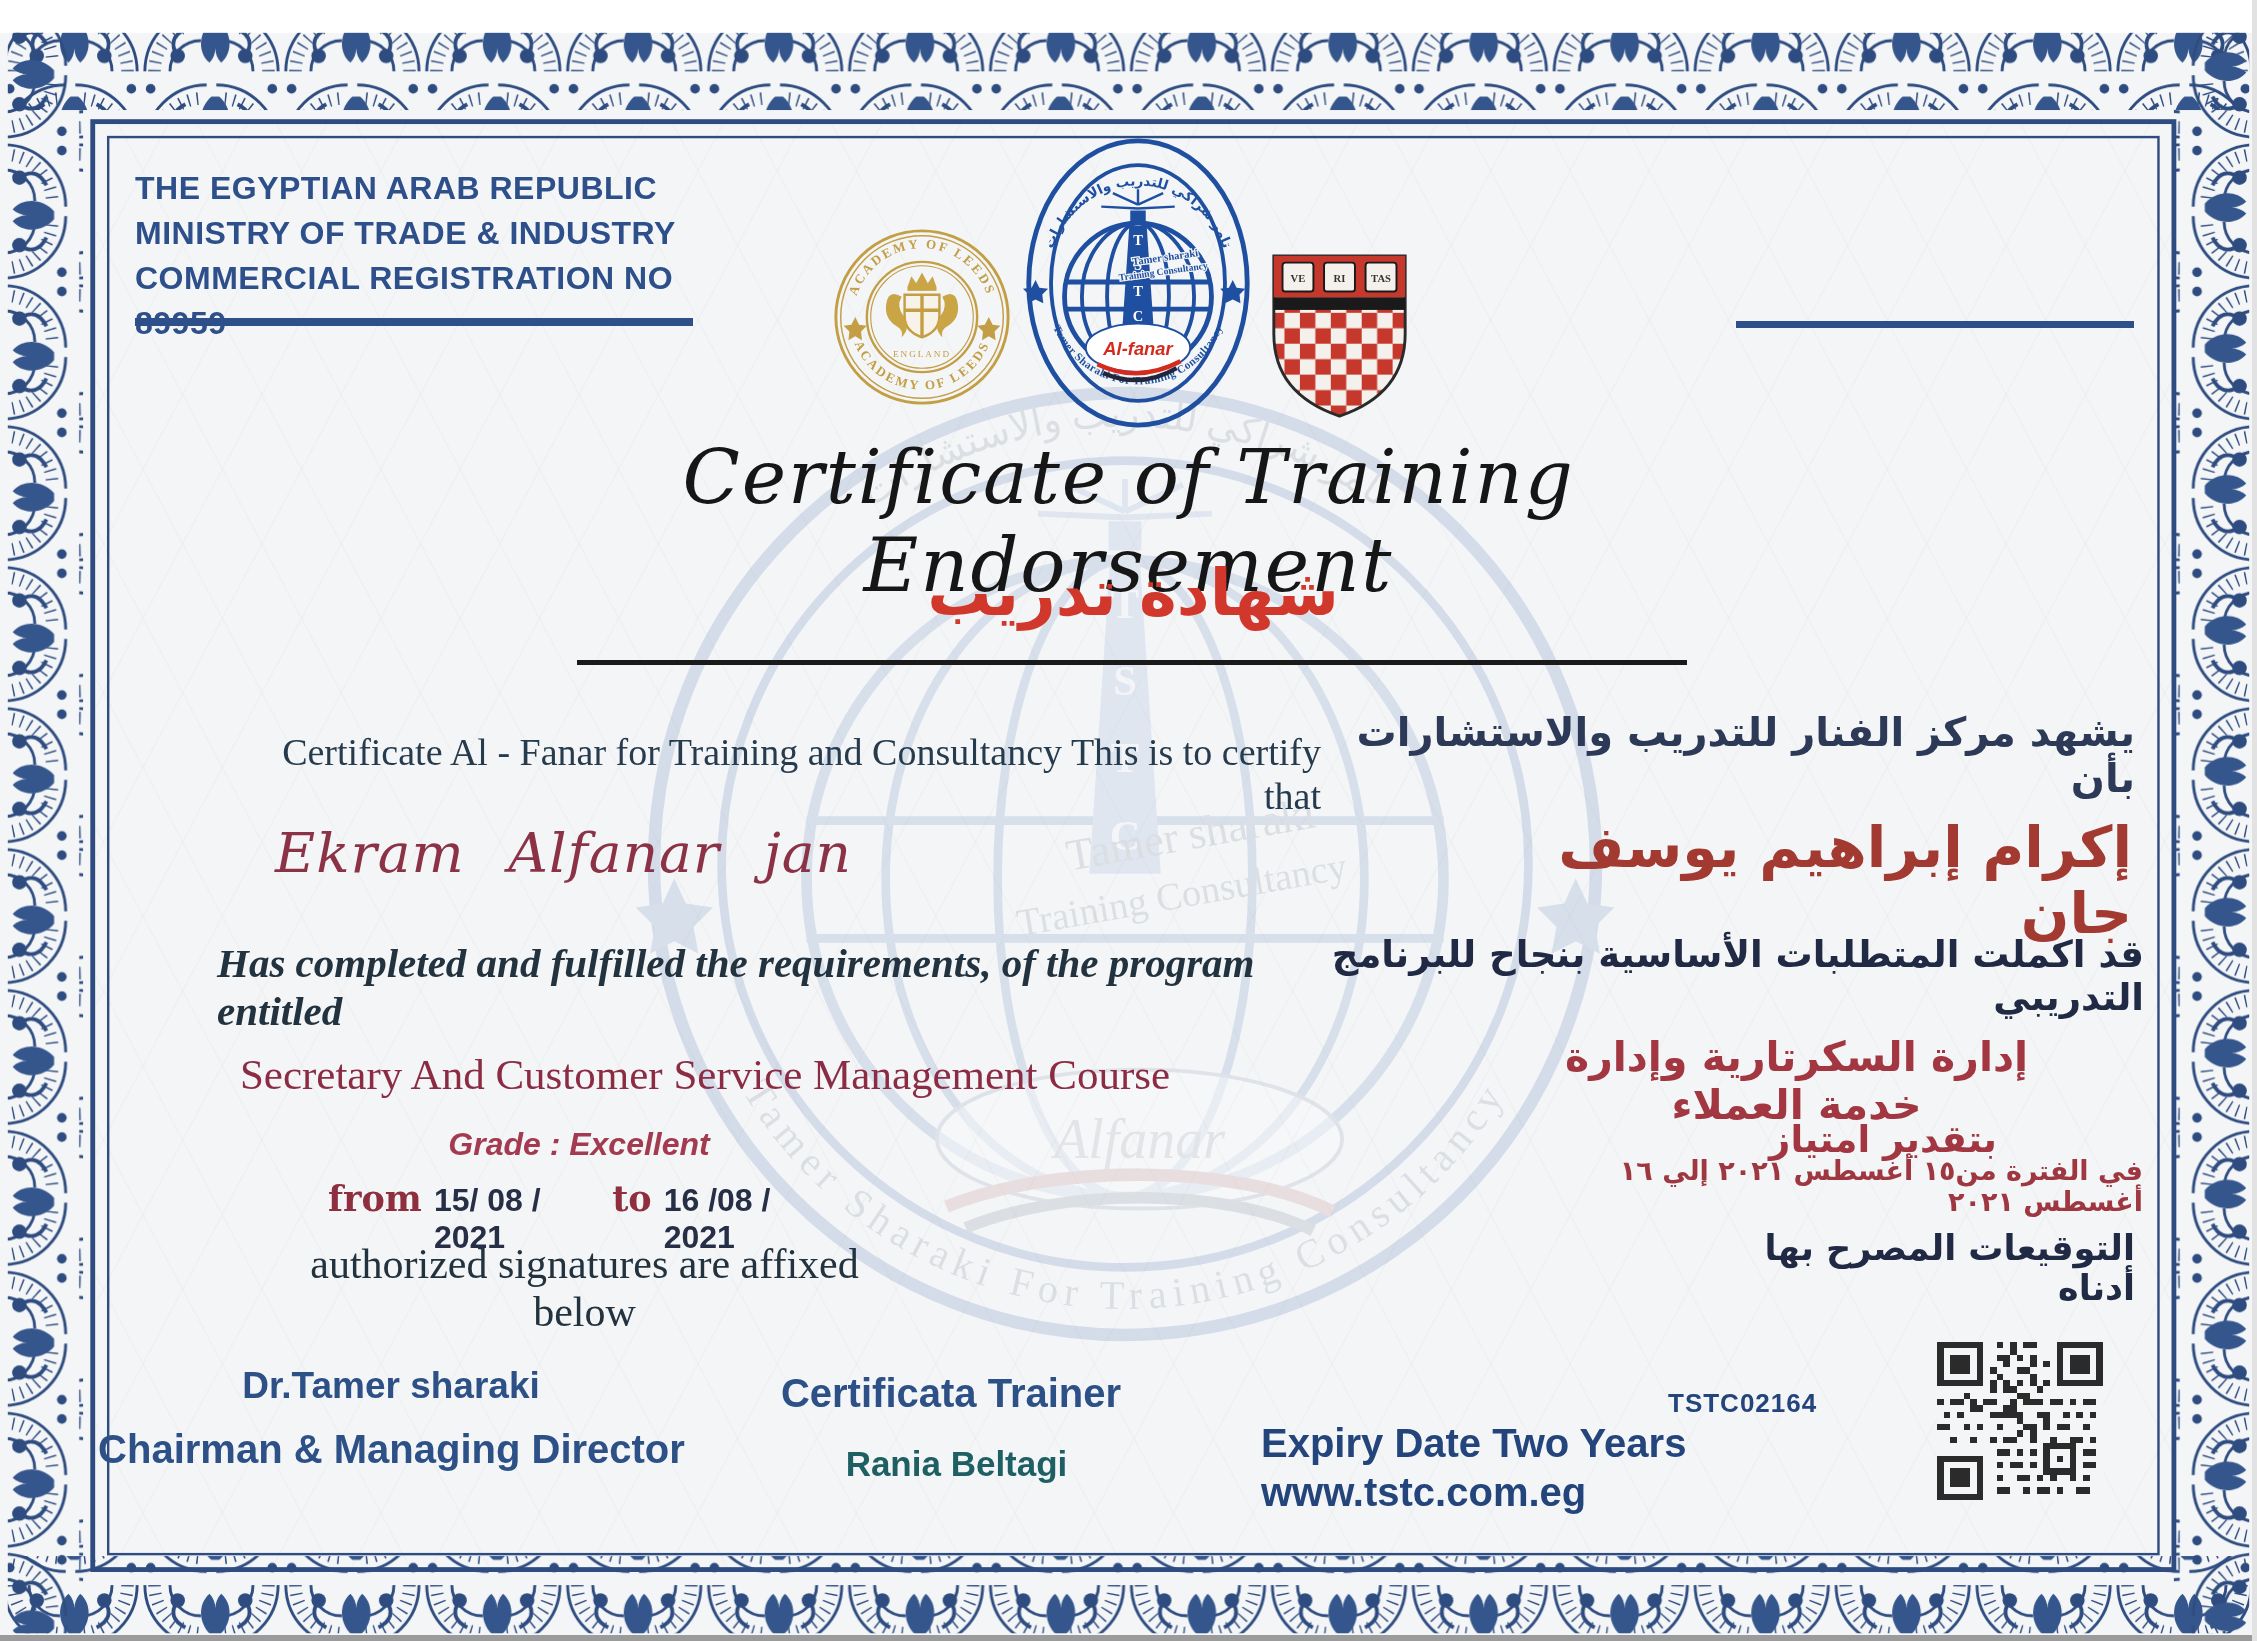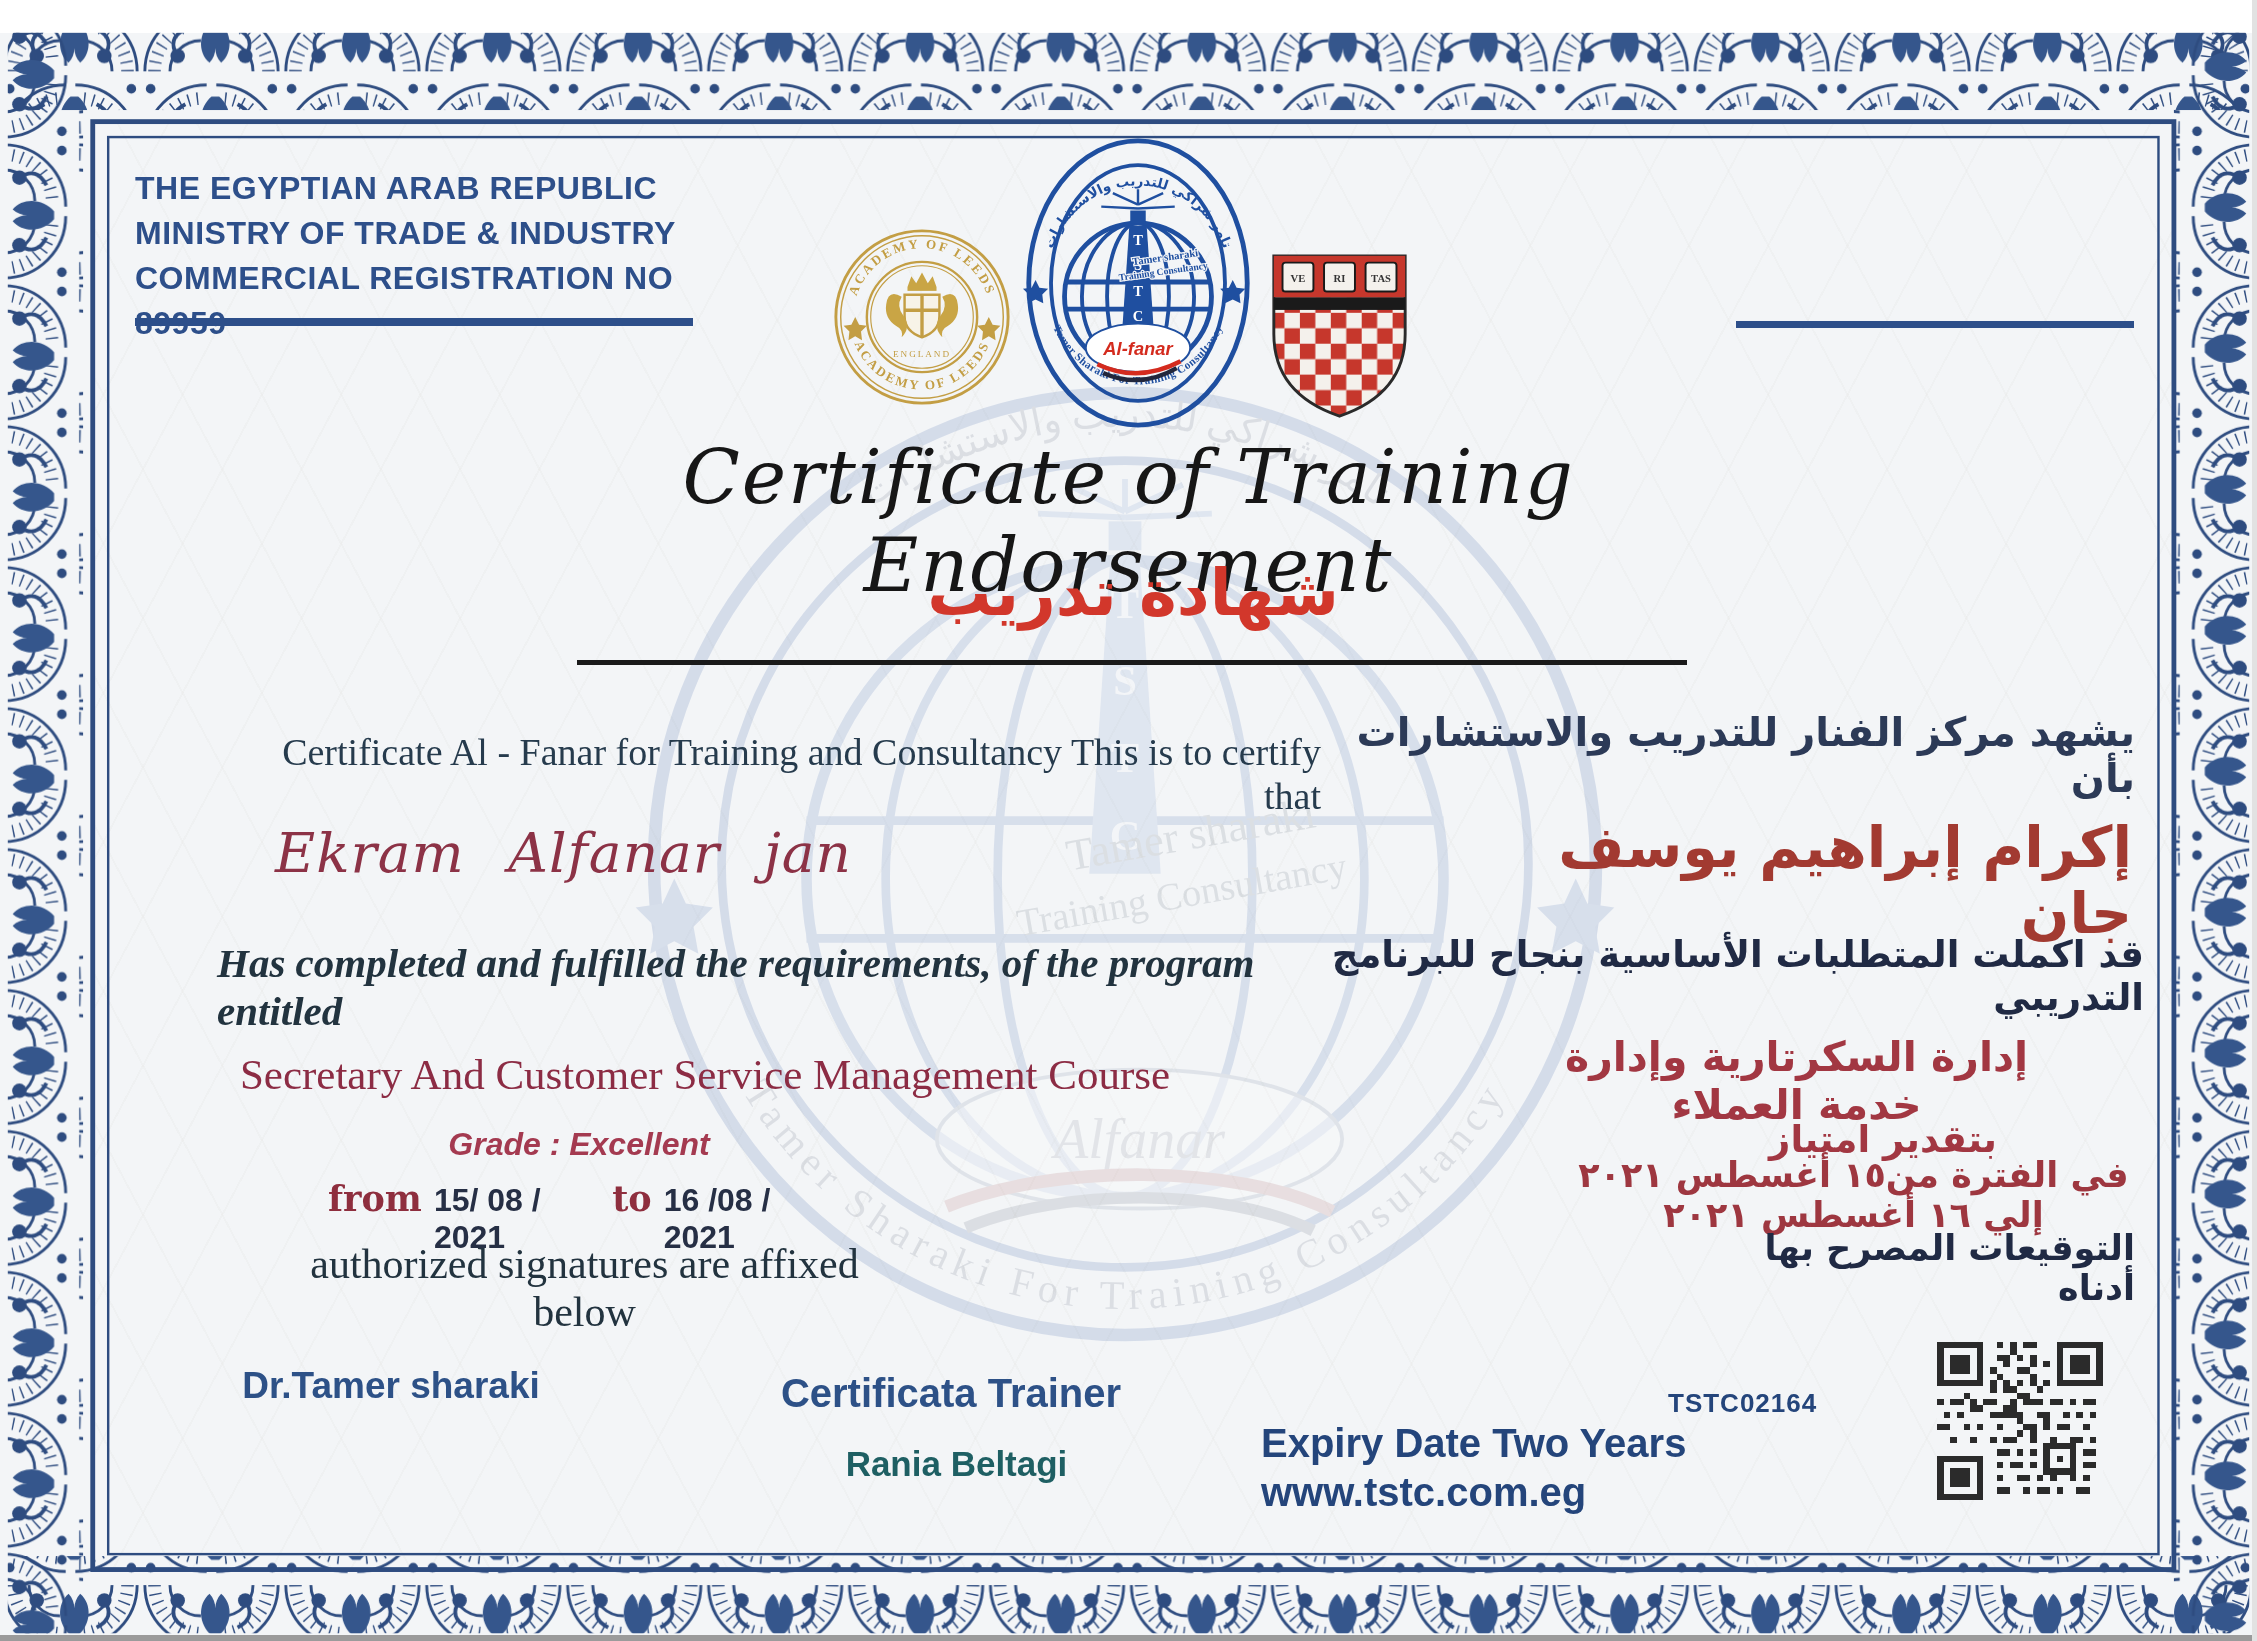--- a/index.html
+++ b/index.html
@@ -30,21 +30,21 @@
   .name-ar{left:1448px;top:814px;width:684px;text-align:right;color:#a23a31;font-weight:700;font-size:57px;font-family:"DejaVu Sans",sans-serif;}
   .completed-en{left:217px;top:939px;width:1120px;color:#22333f;font-family:"Liberation Serif",serif;font-style:italic;font-weight:600;font-size:41px;}
   .completed-ar{left:1323px;top:933px;width:821px;text-align:right;color:#202a44;font-weight:700;font-size:37px;font-family:"DejaVu Sans",sans-serif;}
   .course-en{left:232px;top:1050px;width:946px;text-align:center;color:#8c2c44;font-family:"Liberation Serif",serif;font-size:43px;}
   .course-ar{left:1526px;top:1033px;width:541px;text-align:center;color:#a23742;font-weight:700;font-size:41px;font-family:"DejaVu Sans",sans-serif;}
   .grade-en{left:415px;top:1126px;width:328px;text-align:center;color:#a43a50;font-weight:700;font-style:italic;font-size:32px;}
   .grade-ar{left:1709px;top:1118px;width:348px;text-align:center;color:#a23742;font-weight:700;font-size:37px;font-family:"DejaVu Sans",sans-serif;}
   .period-en{left:328px;top:1178px;width:502px;display:flex;justify-content:center;align-items:baseline;gap:12px;}
   .period-en .plabel{color:#8e2e3e;font-weight:800;font-size:35px;font-family:"DejaVu Serif",serif;}
   .period-en .pdate{color:#262f45;font-weight:600;font-size:32px;}
-  .period-ar{left:1564px;top:1155px;width:579px;text-align:center;color:#9e3740;font-weight:700;font-size:35px;font-family:"DejaVu Sans",sans-serif;}
+  .period-ar{left:1564px;top:1155px;width:579px;text-align:right;color:#9e3740;font-weight:700;font-size:27px;font-family:"DejaVu Sans",sans-serif;}
   .auth-en{left:290px;top:1240px;width:589px;text-align:center;color:#22333f;font-family:"Liberation Serif",serif;font-size:42px;}
   .auth-ar{left:1728px;top:1228px;width:407px;text-align:right;color:#202a44;font-weight:700;font-size:35px;font-family:"DejaVu Sans",sans-serif;}
   .chair-name{left:140px;top:1365px;width:502px;text-align:center;color:#2d5187;font-weight:800;font-size:37px;}
   .chair-title{left:92px;top:1427px;width:599px;text-align:center;color:#2d5187;font-weight:800;font-size:40px;}
   .trainer-label{left:758px;top:1371px;width:386px;text-align:center;color:#2d5187;font-weight:800;font-size:40px;}
   .trainer-name{left:797px;top:1444px;width:319px;text-align:center;color:#1e5f63;font-weight:600;font-size:35px;}
   .serial-label{left:1261px;top:1371px;color:#24457b;font-weight:800;font-size:40px;}
   .serial-value{left:1668px;top:1388px;color:#24457b;font-weight:800;font-size:26px;letter-spacing:1px;}
   .expiry{left:1261px;top:1421px;color:#24457b;font-weight:800;font-size:40px;}
   .website{left:1261px;top:1470px;color:#24457b;font-weight:800;font-size:40px;}
@@ -275,20 +275,21 @@
     <span class="pdate">15/ 08 / 2021</span>
     <span class="plabel">to</span>
     <span class="pdate">16 /08 / 2021</span>
   </div>
   <div class="abs z2 period-ar" dir="rtl">في الفترة من١٥ أغسطس ٢٠٢١ إلي ١٦ أغسطس ٢٠٢١</div>
 
   <div class="abs z2 auth-en">authorized signatures are affixed below</div>
   <div class="abs z2 auth-ar" dir="rtl">التوقيعات المصرح بها أدناه</div>
 
   <div class="abs z2 chair-name">Dr.Tamer sharaki</div>
+  <div class="abs z2 chair-title">Chairman &amp; Managing Director</div>
   <div class="abs z2 trainer-label">Certificata Trainer</div>
   <div class="abs z2 trainer-name">Rania Beltagi</div>
 
   <div class="abs z2 serial-value">TSTC02164</div>
   <div class="abs z2 expiry">Expiry Date Two Years</div>
   <div class="abs z2 website">www.tstc.com.eg</div>
 
   <svg class="abs z2" style="left:1937px;top:1342px;" width="166" height="158" viewBox="0 0 25 25" preserveAspectRatio="none" shape-rendering="crispEdges">
     <rect width="25" height="25" fill="#f3f5f7"></rect>
     <g fill="#2b2b2b">

